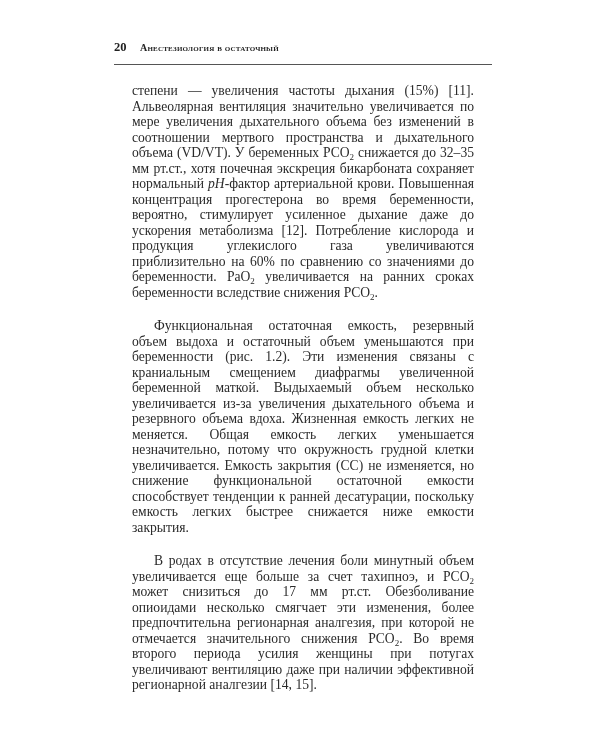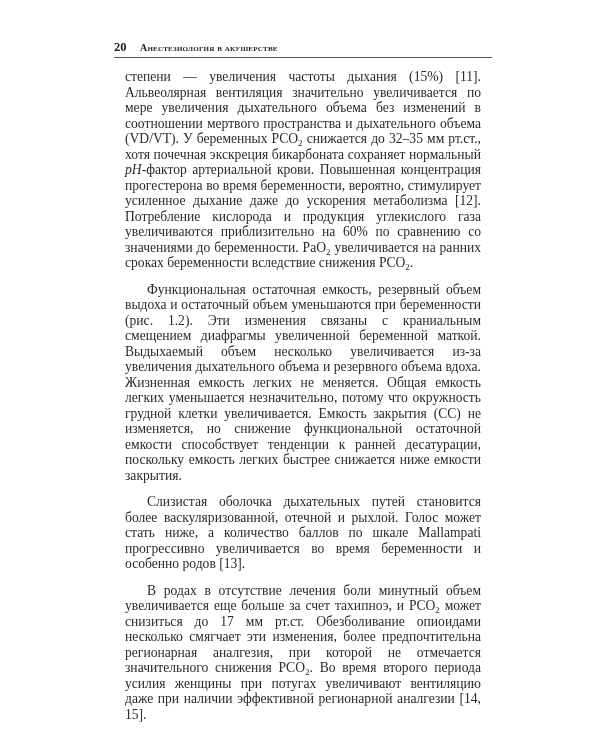--- a/index.html
+++ b/index.html
@@ -5,43 +5,42 @@
   html, body { margin: 0; padding: 0; background: #ffffff; }
   body { width: 600px; height: 750px; position: relative; overflow: hidden; }
   .page {
     position: absolute; left: 114px; top: 40px; width: 378px;
     font-family: "DejaVu Serif", "Liberation Serif", serif;
     color: #2a2a2a;
   }
   .running-head {
     display: flex; align-items: baseline;
     height: 16px; border-bottom: 1.2px solid #555;
-    padding-bottom: 1px; margin-bottom: 4px;
+    padding-bottom: 8px; margin-bottom: 4px;
     font-family: "Liberation Serif", serif;
     font-weight: bold; color: #222;
   }
   .page-number { font-size: 12.5px; width: 26px; }
   .running-title { font-size: 10px; font-variant: small-caps; letter-spacing: 0.2px; }
   .body-text {
     font-family: "Liberation Serif", serif;
     font-size: 13.6px; line-height: 15.5px;
     text-align: justify; hyphens: manual;
   }
-  .body-text p { margin: 11px; }
+  .body-text p { margin: 18px; }
   .body-text p.indent { text-indent: 22px; }
   sub { font-size: 9px; line-height: 0; vertical-align: -3px; }
   i { font-style: italic; }
 </style>
 </head>
 <body>
 
 <div class="page">
   <div class="running-head">
     <span class="page-number">20</span>
-    <span class="running-title">Анестезиология в акушерстве</span>
+    <span class="running-title">Анестезиология в остаточный</span>
   </div>
   <div class="body-text">
     <p>степени — увеличения частоты дыхания (15%) [11]. Альвеолярная вентиляция значительно увеличивается по мере увеличения дыхательного объема без изменений в соотношении мертвого пространства и дыхательного объема (VD/VT). У беременных PCO<sub>2</sub> снижается до 32–35 мм рт.ст., хотя почечная экскреция бикарбоната сохраняет нормальный <i>pH</i>-фактор артериальной крови. Повышенная концентрация прогестерона во время беременности, вероятно, стимулирует усиленное дыхание даже до ускорения метаболизма [12]. Потребление кислорода и продукция углекислого газа увеличиваются приблизительно на 60% по сравнению со значениями до беременности. PaO<sub>2</sub> увеличивается на ранних сроках беременности вследствие снижения PCO<sub>2</sub>.</p>
     <p class="indent">Функциональная остаточная емкость, резервный объем выдоха и остаточный объем уменьшаются при беременности (рис. 1.2). Эти изменения связаны с краниальным смещением диафрагмы увеличенной беременной маткой. Выдыхаемый объем несколько увеличивается из-за увеличения дыхательного объема и резервного объема вдоха. Жизненная емкость легких не меняется. Общая емкость легких уменьшается незначительно, потому что окружность грудной клетки увеличивается. Емкость закрытия (CC) не изменяется, но снижение функциональной остаточной емкости способствует тенденции к ранней десатурации, поскольку емкость легких быстрее снижается ниже емкости закрытия.</p>
-    <p class="indent">Слизистая оболочка дыхательных путей становится более васкуляризованной, отечной и рыхлой. Голос может стать ниже, а количество баллов по шкале Mallampati прогрессивно увеличивается во время беременности и особенно родов [13].</p>
     <p class="indent">В родах в отсутствие лечения боли минутный объем увеличивается еще больше за счет тахипноэ, и PCO<sub>2</sub> может снизиться до 17 мм рт.ст. Обезболивание опиоидами несколько смягчает эти изменения, более предпочтительна регионарная аналгезия, при которой не отмечается значительного снижения PCO<sub>2</sub>. Во время второго периода усилия женщины при потугах увеличивают вентиляцию даже при наличии эффективной регионарной аналгезии [14, 15].</p>
   </div>
 </div>
 
 </body></html>

